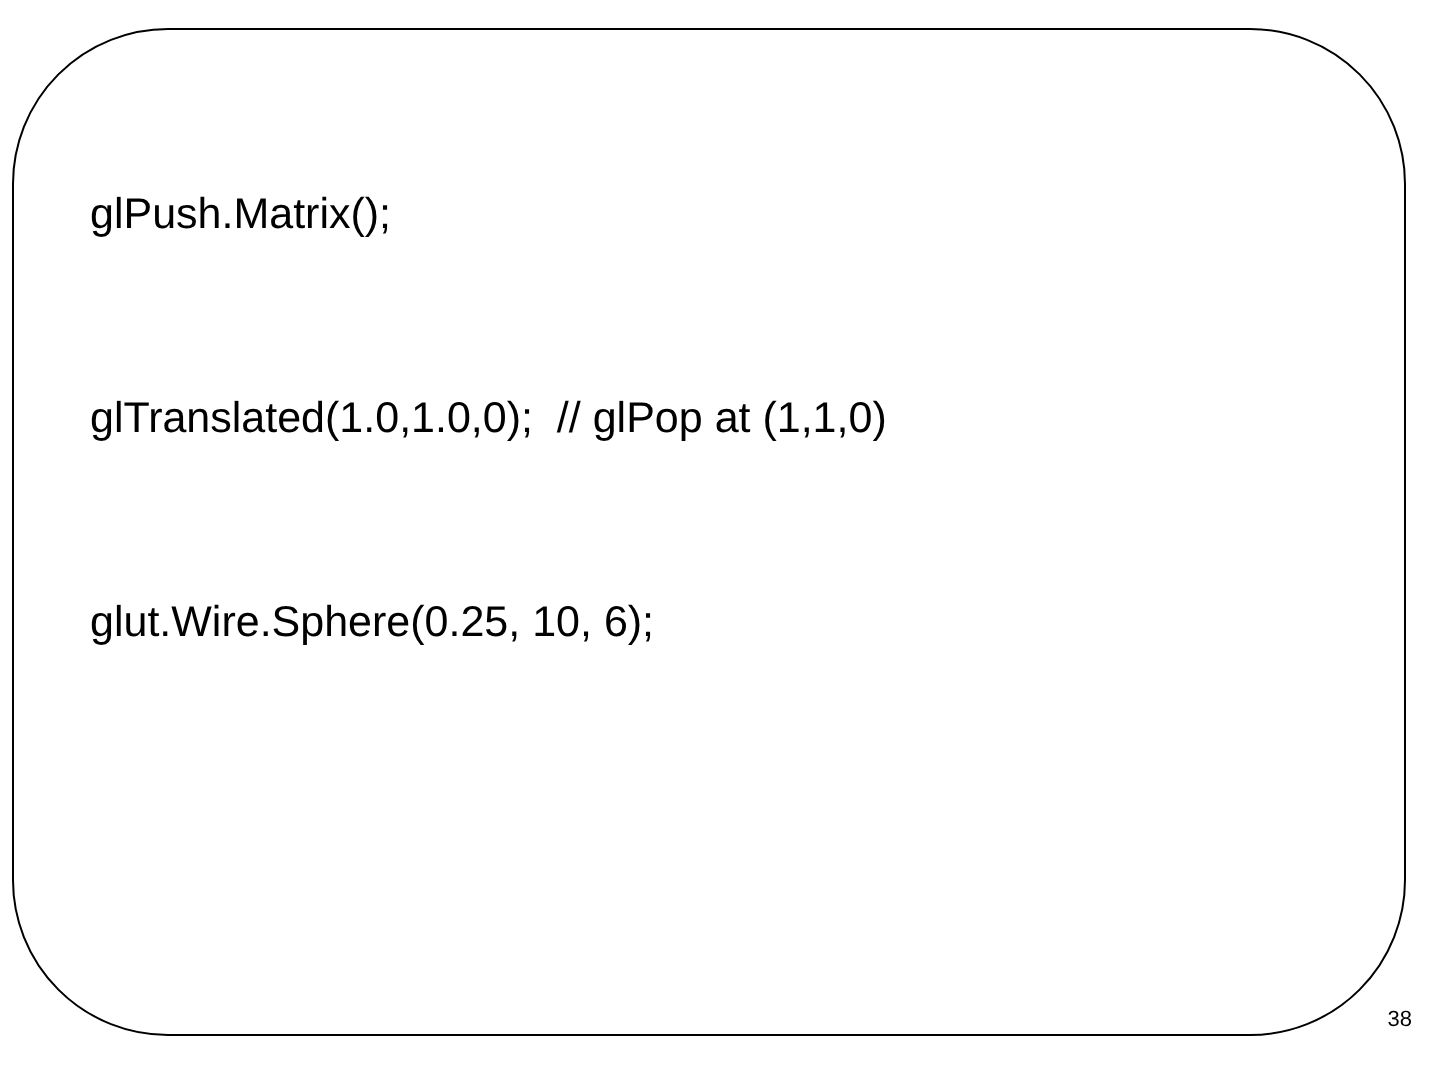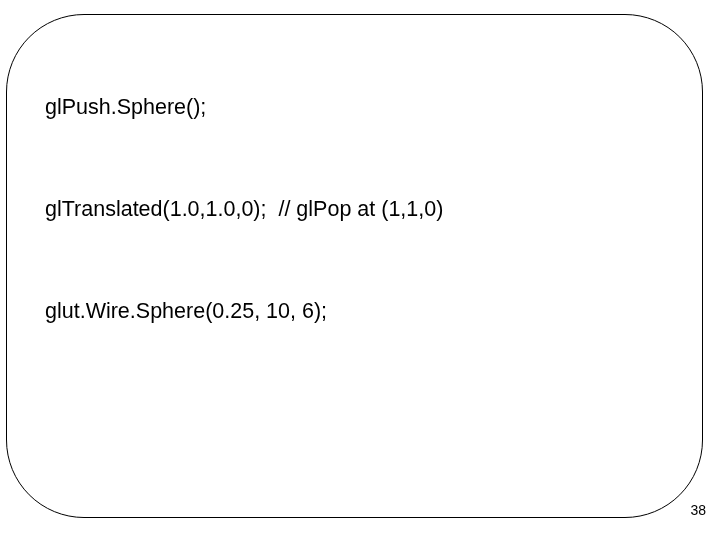--- a/index.html
+++ b/index.html
@@ -56,34 +56,34 @@
   .code-line.blank {
     height: 34px;
   }
 
   
   #slide-number {
     position: absolute;
     right: 14px;
     bottom: 24px;
     font-family: "Liberation Sans", sans-serif;
-    font-size: 14px;
+    font-size: 11px;
     color: #000000;
     line-height: 11px;
   }
 </style>
 </head>
 <body>
 
 <div id="slide">
 
   <div id="code-frame"></div>
 
   <div id="code-block">
-    <div class="code-line">glPush.Sphere();</div>
+    <div class="code-line">glPush.Matrix();</div>
     <div class="code-line">glTranslated(1.0,1.0,0);  // glPop at (1,1,0)</div>
     <div class="code-line">glut.Wire.Sphere(0.25, 10, 6);</div>
     <div class="code-line blank"></div>
     
     
     
     
     
     
     

